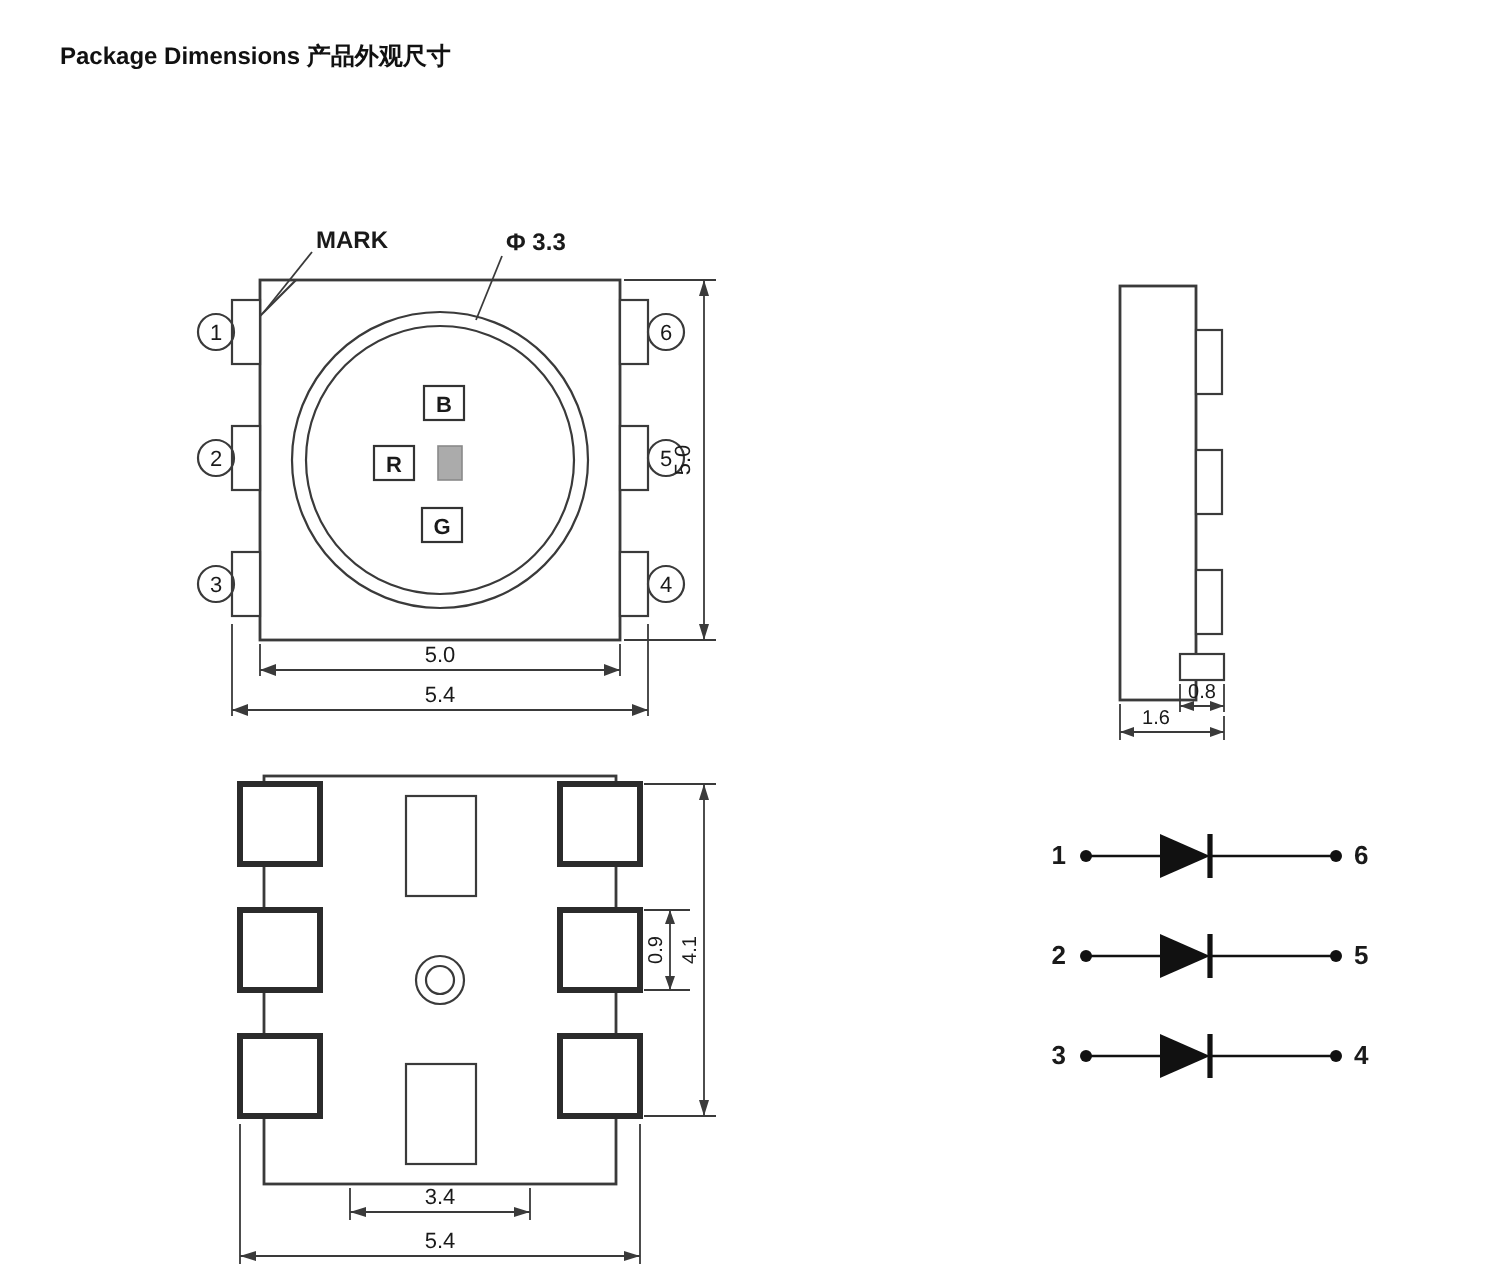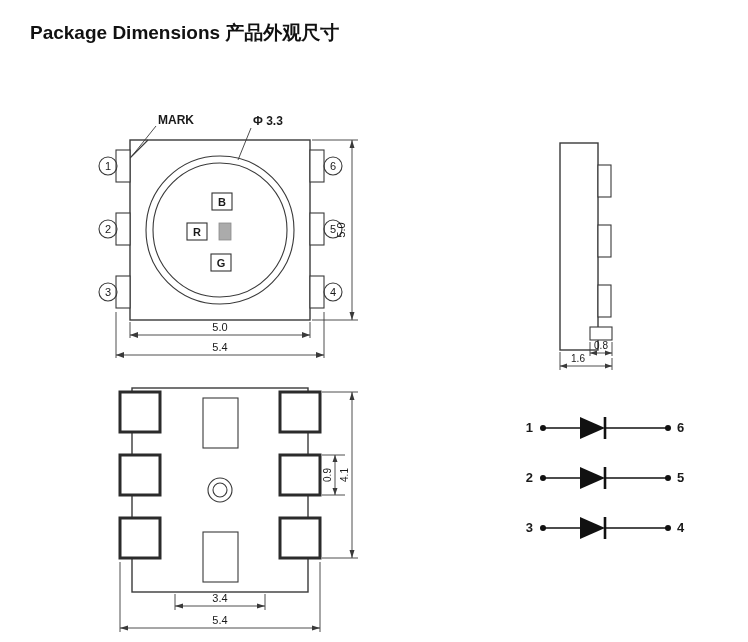--- a/index.html
+++ b/index.html
@@ -1,19 +1,19 @@
 <!DOCTYPE html>
 <html><head>
 <meta charset="utf-8">
 <style>
   * { margin:0; padding:0; box-sizing:border-box; }
   html,body { background:#fff; }
   body { width:748px; height:642px; font-family:"Liberation Sans","DejaVu Sans",sans-serif; }
   .page { position:relative; width:748px; height:642px; background:#fff; overflow:hidden; }
-  .title { position:absolute; left:30px; top:20px; font-size:19px; font-weight:bold; color:#111; }
+  .title { position:absolute; left:30px; top:20px; font-size:12px; font-weight:bold; color:#111; }
   svg.view { position:absolute; overflow:visible; }
   svg text { font-family:"Liberation Sans","DejaVu Sans",sans-serif; fill:#1a1a1a; }
   .outline { fill:#fff; stroke:#3a3a3a; stroke-width:1.4; }
   .outline2 { fill:#fff; stroke:#3a3a3a; stroke-width:1.1; }
   .thin { fill:none; stroke:#3a3a3a; stroke-width:1.1; }
   .dimline { fill:none; stroke:#3a3a3a; stroke-width:0.9; }
   .arrow { fill:#3a3a3a; stroke:none; }
   .pad { fill:#fff; stroke:#2b2b2b; stroke-width:3; }
   .die { fill:#fff; stroke:#333; stroke-width:1.1; }
   .icdie { fill:#ababab; stroke:#8a8a8a; stroke-width:0.8; }

